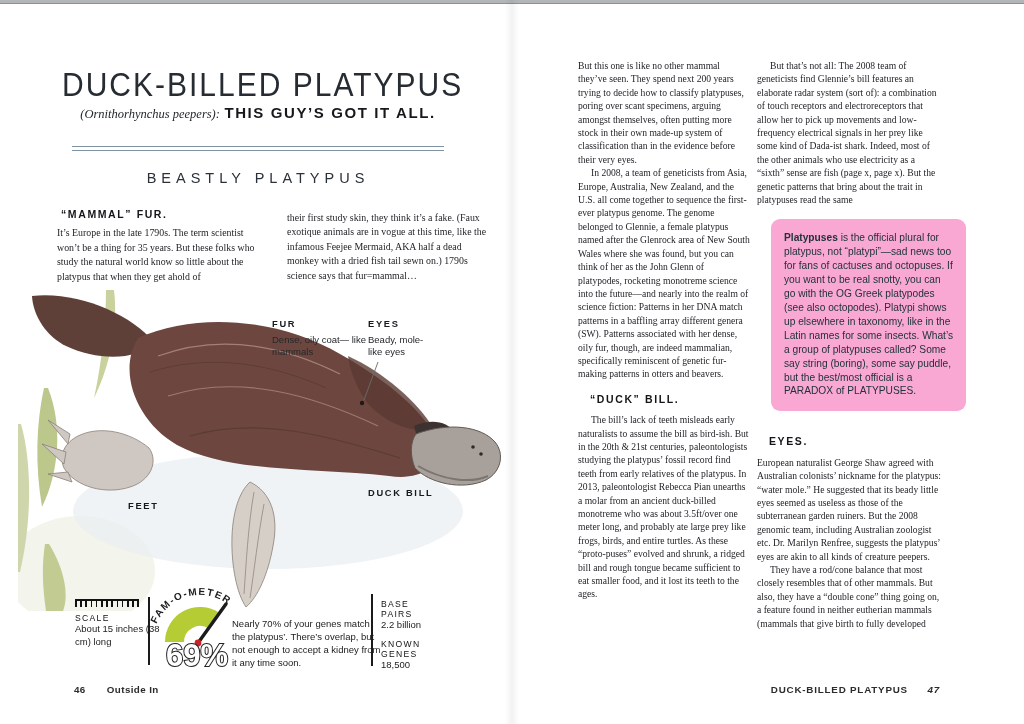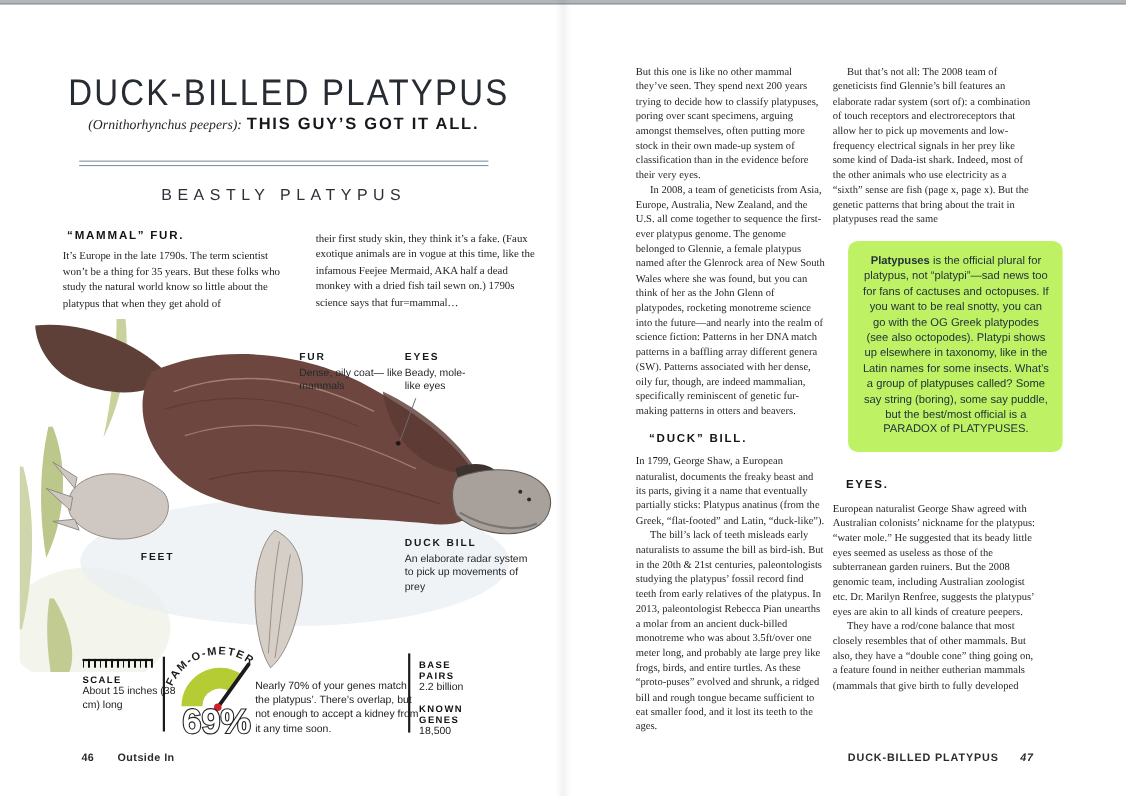--- a/index.html
+++ b/index.html
@@ -29,21 +29,21 @@
 
   
   .callout{font-size:9.5px;line-height:12.6px;color:#25272b;}
   .callout .clabel{font-weight:700;font-size:9.3px;letter-spacing:1.7px;color:#17191d;margin-bottom:3px;}
   .co-fur{left:272px;top:318px;width:108px;}
   .co-eyes{left:368px;top:318px;width:66px;}
   .co-feet{left:128px;top:500px;width:138px;}
   .co-bill{left:368px;top:487px;width:118px;}
 
   
-  .stat-label{font-weight:700;font-size:8.6px;letter-spacing:1.3px;color:#111;}
+  .stat-label{font-weight:400;font-size:8.6px;letter-spacing:1.3px;color:#111;}
   .stat-text{font-size:9.5px;line-height:12.6px;color:#222;}
   .scale{left:75px;top:599px;width:86px;}
   .ruler{width:64px;height:9px;margin-bottom:5px;
          background:linear-gradient(#111,#111) left top/64px 2.4px no-repeat,
          repeating-linear-gradient(90deg,#111 0 1.6px,transparent 1.6px 5.2px) left top/64px 8px no-repeat;}
   .vdiv{width:1.5px;background:#1a1a1a;}
   .vdiv1{left:148px;top:597px;height:68px;}
   .vdiv2{left:371px;top:594px;height:72px;}
   .gauge{left:148px;top:582px;width:112px;height:88px;}
   .fam-note{left:232px;top:617px;width:152px;font-size:9.5px;line-height:13px;color:#222;}
@@ -59,22 +59,22 @@
   .footer-right .folio{margin-left:16px;font-style:italic;}
 
   
   .rcol{font-family:"Liberation Serif",serif;font-size:9.6px;line-height:13.4px;color:#1e1e24;}
   .rcol p{margin:0;}
   .rcol p.indent{text-indent:13px;}
   .rcol1{left:578px;top:59px;width:172px;}
   .rcol2{left:757px;top:59px;width:184px;}
   .sec-head{font-family:"Liberation Sans",sans-serif;font-weight:700;font-size:10.5px;letter-spacing:1.6px;
             color:#131519;margin:12px 0 7px 12px;}
-  .note-box{margin:13px 0 24px 14px;width:170px;background:#bef264;border-radius:9px;padding:12px 12px 13px 13px;
-            font-family:"Liberation Sans",sans-serif;font-size:10.2px;line-height:13.9px;color:#223239;text-align:center;}
+  .note-box{margin:13px 0 24px 14px;width:170px;background:#f9a8d4;border-radius:9px;padding:12px 12px 13px 13px;
+            font-family:"Liberation Sans",sans-serif;font-size:10.2px;line-height:13.9px;color:#223239;}
   .note-box .lead{font-weight:700;}
 
   .illus{left:18px;top:276px;width:490px;height:335px;}
 </style>
 </head>
 <body>
 
 <div class="top-edge"></div>
 <div class="spine"></div>
 
@@ -140,21 +140,20 @@
 </div>
 <div class="abs callout co-eyes">
   <div class="clabel">EYES</div>
   <div>Beady, mole-like eyes</div>
 </div>
 <div class="abs callout co-feet">
   <div class="clabel">FEET</div>
 </div>
 <div class="abs callout co-bill">
   <div class="clabel">DUCK BILL</div>
-  <div>An elaborate radar system to pick up movements of prey</div>
 </div>
 
 <div class="abs scale">
   <div class="ruler"></div>
   <div class="stat-label">SCALE</div>
   <div class="stat-text">About 15 inches (38 cm) long</div>
 </div>
 <div class="abs vdiv vdiv1"></div>
 
 <svg class="abs gauge" viewBox="0 0 112 88">
@@ -180,21 +179,20 @@
 
 <div class="abs footer footer-left">
   <span>46</span>
   <span class="ftitle">Outside In</span>
 </div>
 
 <div class="abs rcol rcol1">
   <p>But this one is like no other mammal they’ve seen. They spend next 200 years trying to decide how to classify platypuses, poring over scant specimens, arguing amongst themselves, often putting more stock in their own made-up system of classification than in the evidence before their very eyes.</p>
   <p class="indent">In 2008, a team of geneticists from Asia, Europe, Australia, New Zealand, and the U.S. all come together to sequence the first-ever platypus genome. The genome belonged to Glennie, a female platypus named after the Glenrock area of New South Wales where she was found, but you can think of her as the John Glenn of platypodes, rocketing monotreme science into the future—and nearly into the realm of science fiction: Patterns in her DNA match patterns in a baffling array different genera (SW). Patterns associated with her dense, oily fur, though, are indeed mammalian, specifically reminiscent of genetic fur-making patterns in otters and beavers.</p>
   <div class="sec-head">“DUCK” BILL.</div>
-  <p>In 1799, George Shaw, a European naturalist, documents the freaky beast and its parts, giving it a name that eventually partially sticks: Platypus anatinus (from the Greek, “flat-footed” and Latin, “duck-like”).</p>
   <p class="indent">The bill’s lack of teeth misleads early naturalists to assume the bill as bird-ish. But in the 20th &amp; 21st centuries, paleontologists studying the platypus’ fossil record find teeth from early relatives of the platypus. In 2013, paleontologist Rebecca Pian unearths a molar from an ancient duck-billed monotreme who was about 3.5ft/over one meter long, and probably ate large prey like frogs, birds, and entire turtles. As these “proto-puses” evolved and shrunk, a ridged bill and rough tongue became sufficient to eat smaller food, and it lost its teeth to the ages.</p>
 </div>
 
 <div class="abs rcol rcol2">
   <p class="indent">But that’s not all: The 2008 team of geneticists find Glennie’s bill features an elaborate radar system (sort of): a combination of touch receptors and electroreceptors that allow her to pick up movements and low-frequency electrical signals in her prey like some kind of Dada-ist shark. Indeed, most of the other animals who use electricity as a “sixth” sense are fish (page x, page x). But the genetic patterns that bring about the trait in platypuses read the same</p>
   <div class="note-box">
     <span class="lead">Platypuses</span><span> is the official plural for platypus, not “platypi”—sad news too for fans of cactuses and octopuses. If you want to be real snotty, you can go with the OG Greek platypodes (see also octopodes). Platypi shows up elsewhere in taxonomy, like in the Latin names for some insects. What’s a group of platypuses called? Some say string (boring), some say puddle, but the best/most official is a PARADOX of PLATYPUSES.</span>
   </div>
   <div class="sec-head">EYES.</div>
   <p>European naturalist George Shaw agreed with Australian colonists’ nickname for the platypus: “water mole.” He suggested that its beady little eyes seemed as useless as those of the subterranean garden ruiners. But the 2008 genomic team, including Australian zoologist etc. Dr. Marilyn Renfree, suggests the platypus’ eyes are akin to all kinds of creature peepers.</p>

